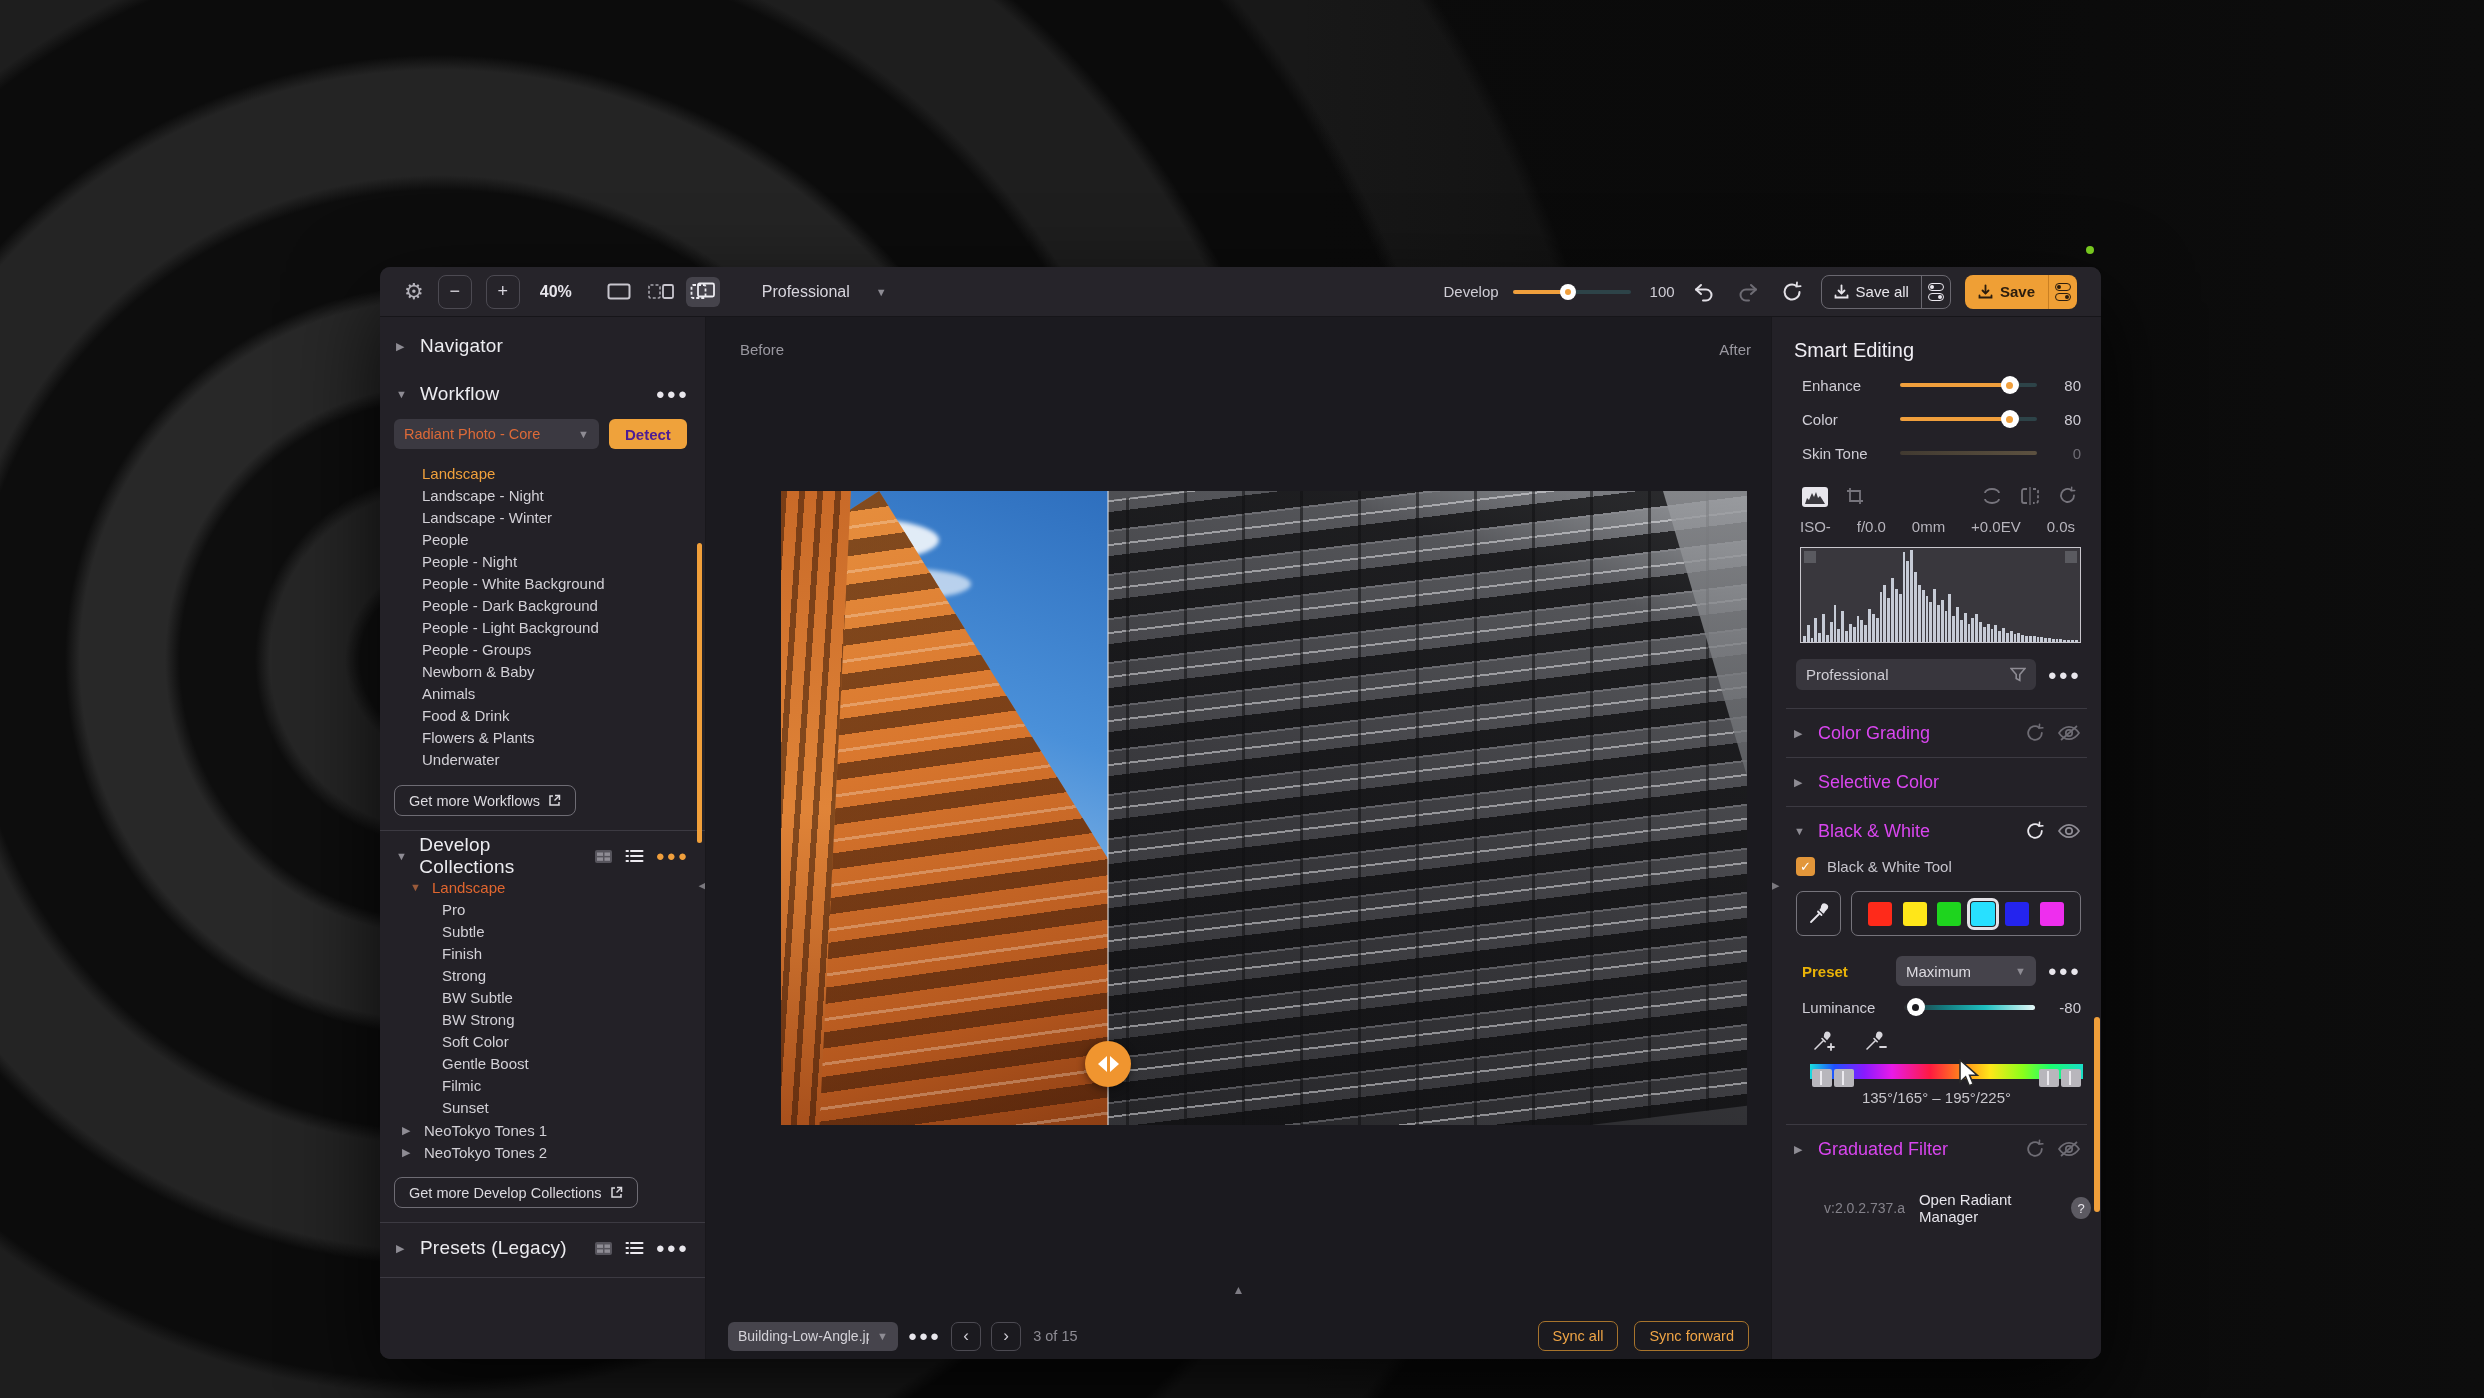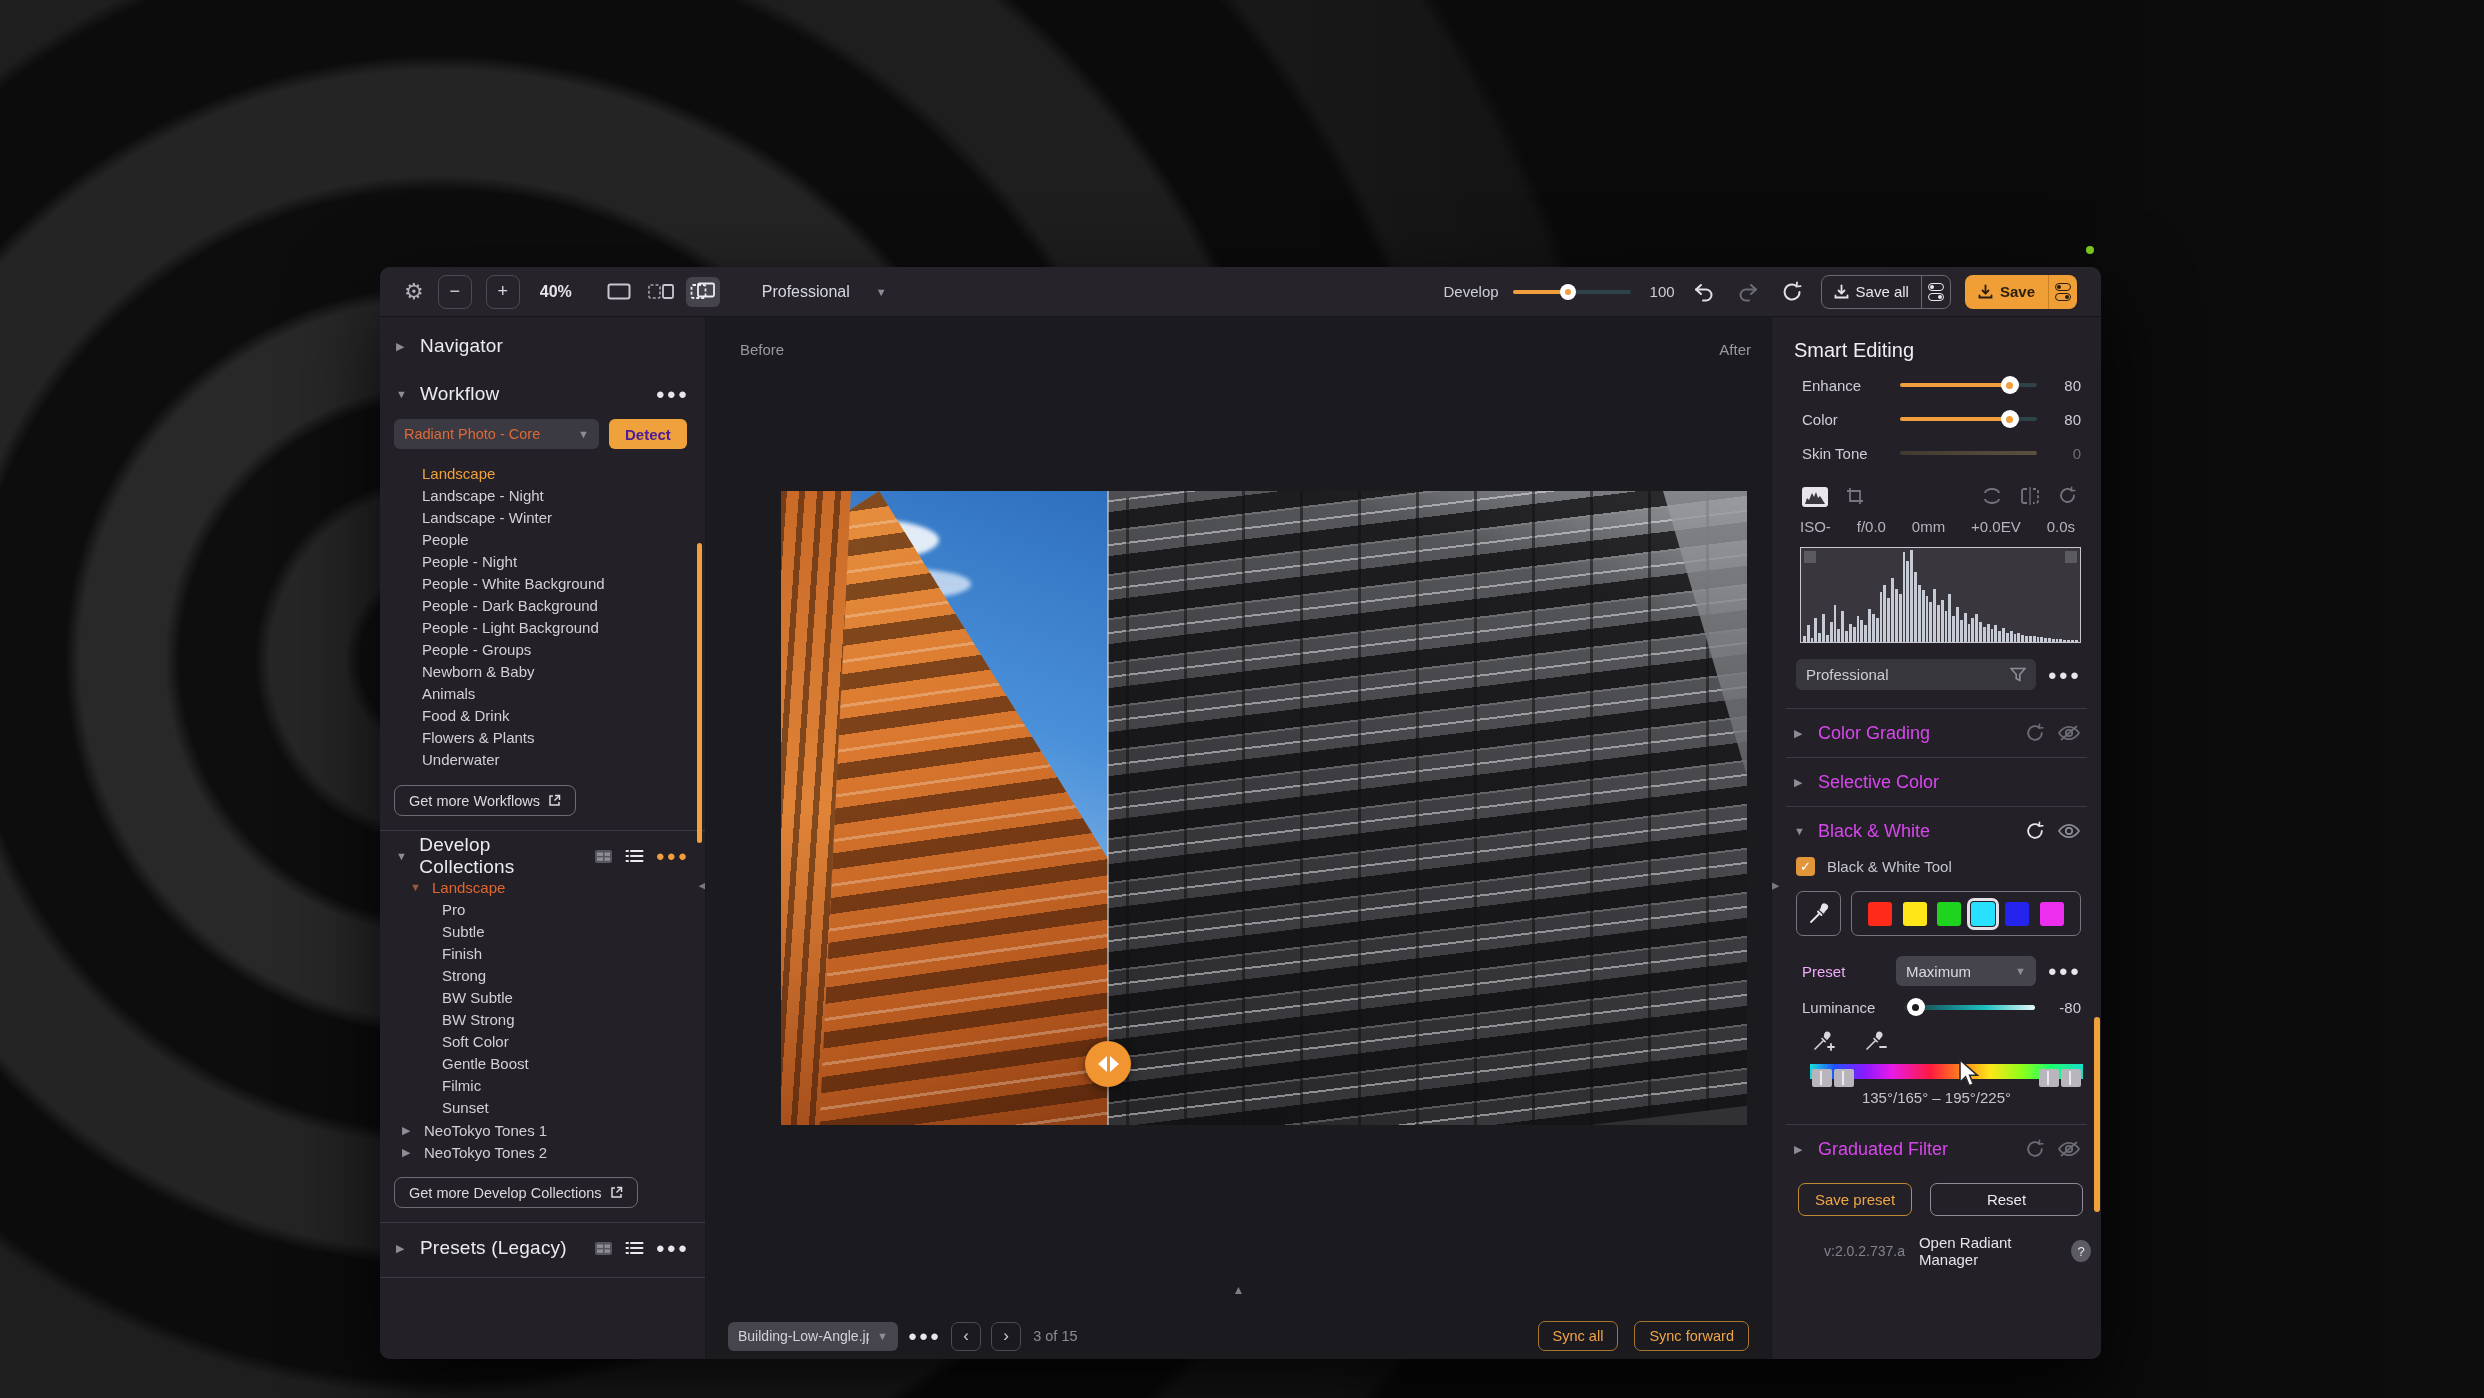--- a/index.html
+++ b/index.html
@@ -194,21 +194,21 @@
     font-size:13px; display:flex; align-items:center; justify-content:center; }
   .cbrow .lab { color:#c6c4cc; font-size:15px; }
   .swrow { display:flex; align-items:center; gap:10px; padding:6px 20px 4px 24px; }
   .dropbox { width:45px; height:45px; border:1px solid #76747c; border-radius:7px;
     display:flex; align-items:center; justify-content:center; }
   .swatches { flex:1; height:45px; border:1px solid #76747c; border-radius:7px;
     display:flex; align-items:center; justify-content:space-evenly; padding:0 6px; }
   .swatch { width:24px; height:24px; border-radius:3px; }
   .swatch.selected { outline:3px solid #e4e2e8; outline-offset:1px; }
   .presetrow { display:flex; align-items:center; gap:12px; padding:16px 20px 0 30px; }
-  .presetrow .lab { width:82px; color:#f0abfc; font-size:15px; }
+  .presetrow .lab { width:82px; color:#eab308; font-size:15px;font-weight:bold; }
   .preset-sel { flex:1; height:30px; background:#45434b; border-radius:6px; display:flex;
     align-items:center; padding:0 10px; gap:8px; }
   .preset-sel .val { flex:1; color:#dcdae0; font-size:15px; }
   .lumrow { display:flex; align-items:center; gap:10px; padding:12px 20px 0 30px; }
   .lumrow .lab { width:92px; color:#cfcdd5; font-size:15px; }
   .lumrow .slider { flex:1; position:relative; height:18px; }
   .lumrow .track { position:absolute; top:7px; left:0; right:0; height:5px; border-radius:3px;
     background:linear-gradient(90deg,#2c2c30 0%, #14797d 30%, #1fc0c0 62%, #e6f8f8 100%); }
   .lumrow .knob { position:absolute; top:0; width:18px; height:18px; margin-left:-9px; border-radius:50%; background:#fff; }
   .lumrow .knob::after { content:""; position:absolute; left:5.5px; top:5.5px; width:7px; height:7px; border-radius:50%; background:#1c1c20; }
@@ -780,24 +780,20 @@
           <path d="M18.5 11 a7.5 7.5 0 1 1 -3.2 -6.1"></path>
           <path d="M16 1.5 L15.6 5.6 L19.6 5.2" stroke-width="1.8"></path>
         </svg>
       <svg width="24" height="18" viewBox="0 0 24 18" fill="none" stroke="#6e6c74" stroke-width="1.7">
           <path d="M2 9 C5 4.5 8.3 2.8 12 2.8 C15.7 2.8 19 4.5 22 9 C19 13.5 15.7 15.2 12 15.2 C8.3 15.2 5 13.5 2 9 Z"></path>
           <circle cx="12" cy="9" r="3.2"></circle>
           <path d="M4 16 L20 2"></path>
         </svg>
     </div>
 
-    <div class="btnrow">
-      <button class="savepreset">Save preset</button>
-      <button class="resetbtn">Reset</button>
-    </div>
 
     <div class="verrow">
       <span class="ver">v:2.0.2.737.a</span>
       <span class="mgr">Open Radiant Manager</span>
       <span class="helpdot">?</span>
     </div>
 
     <div class="panel-scroll"></div>
     <span class="panel-collapse">▶</span>
   </div>

